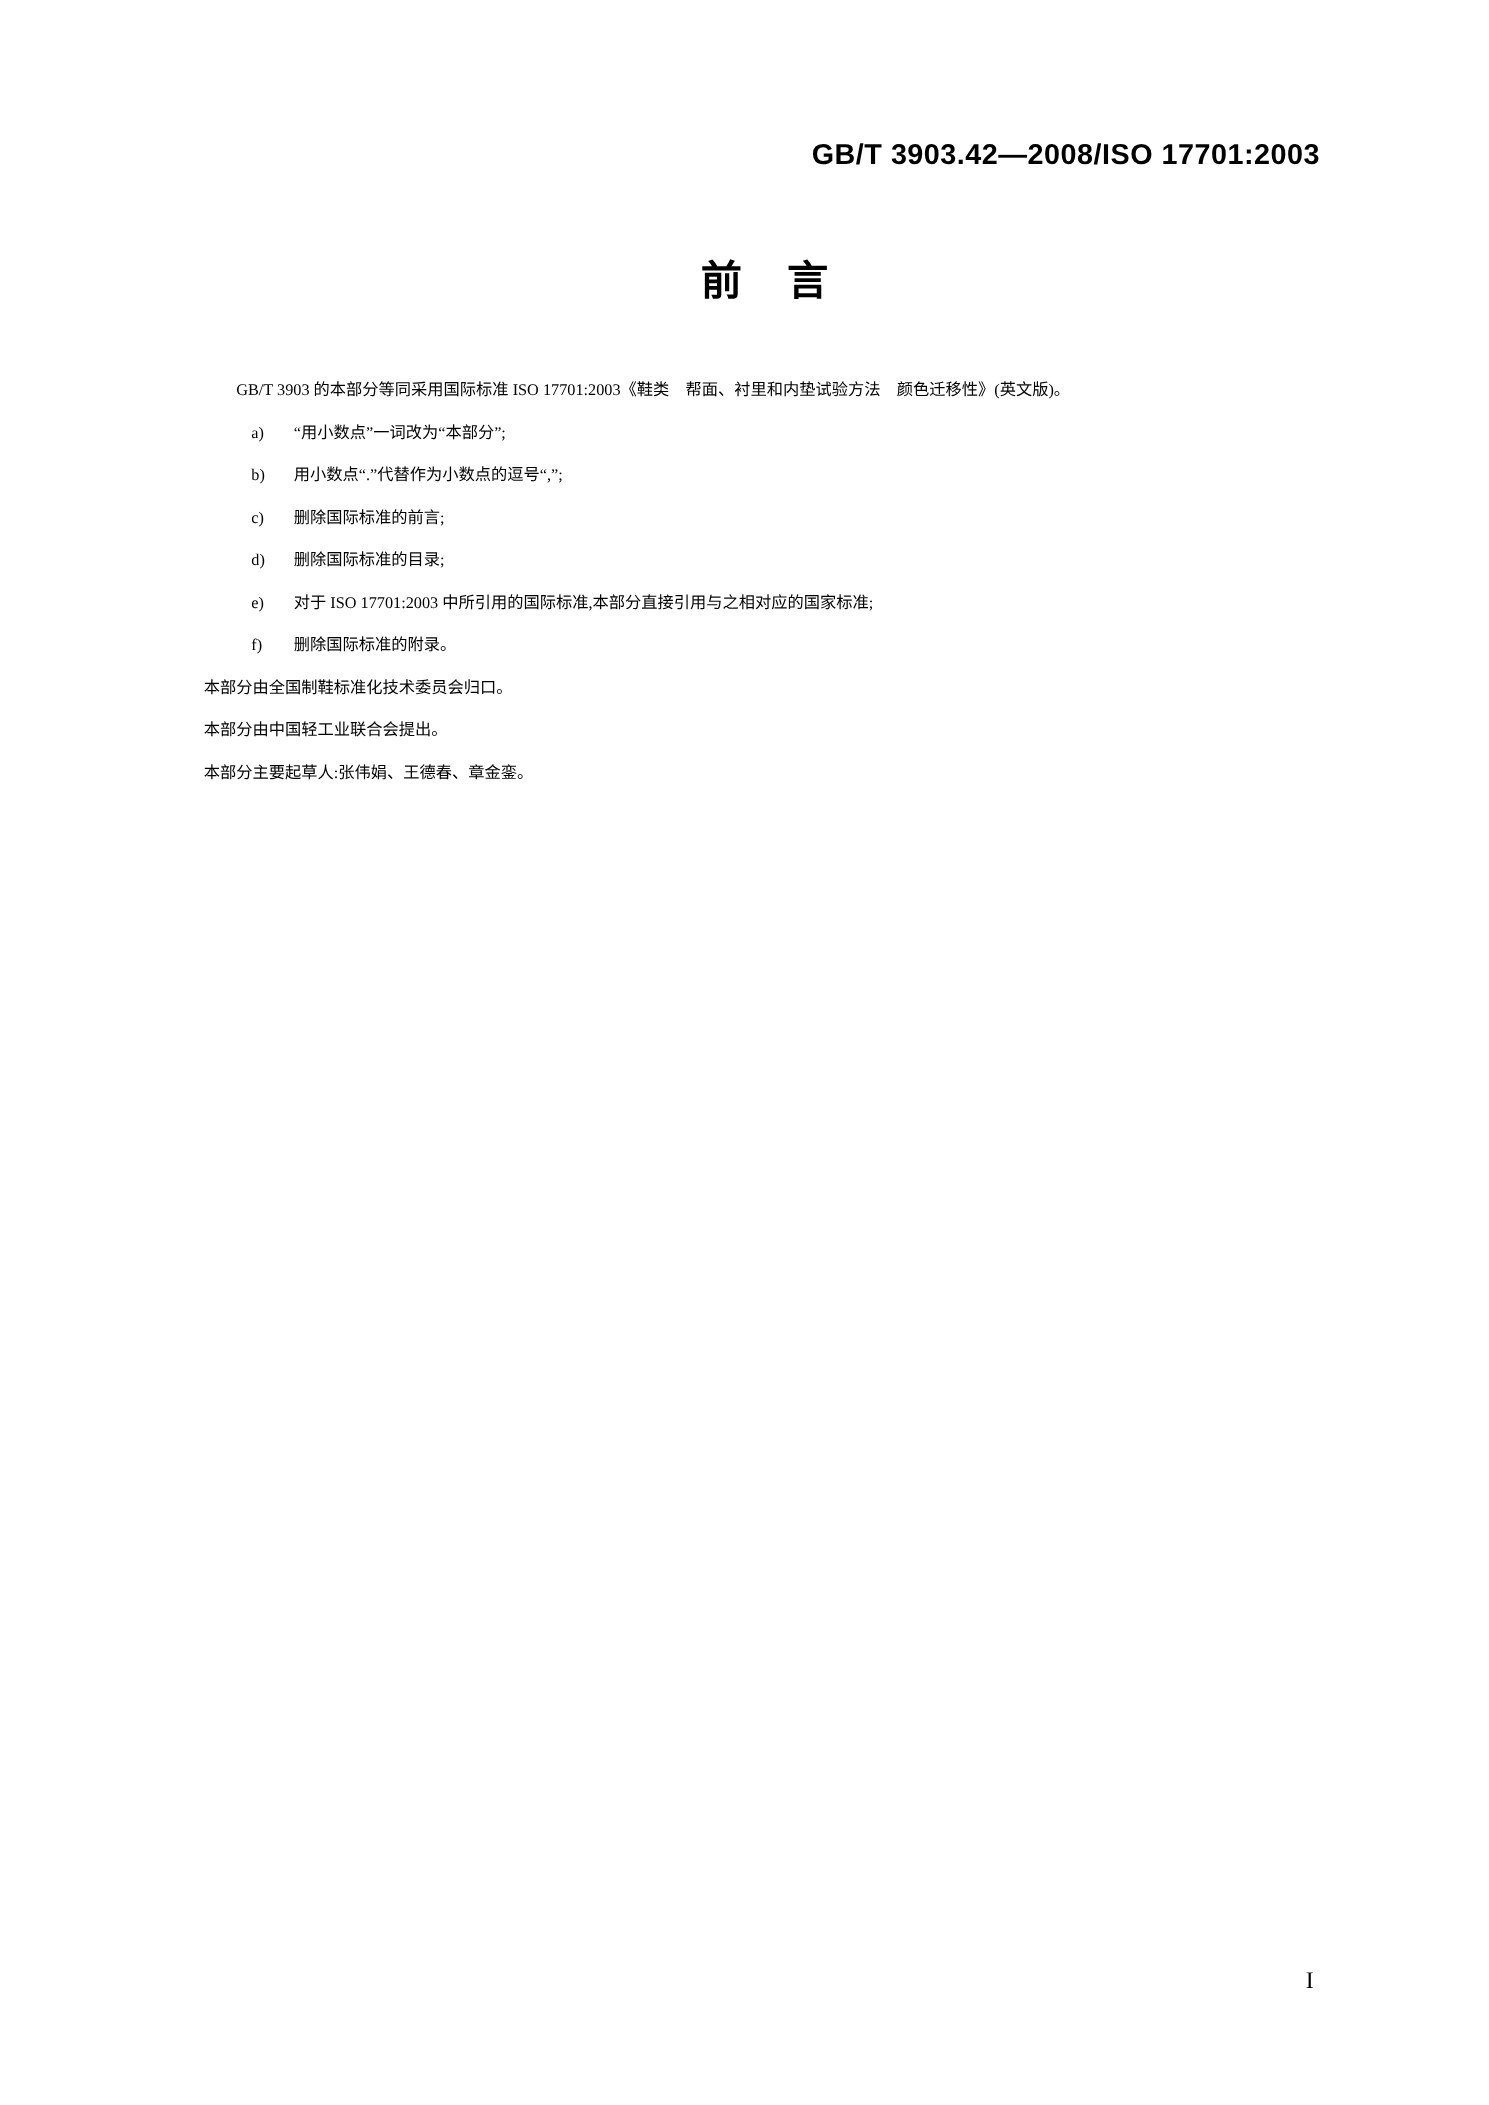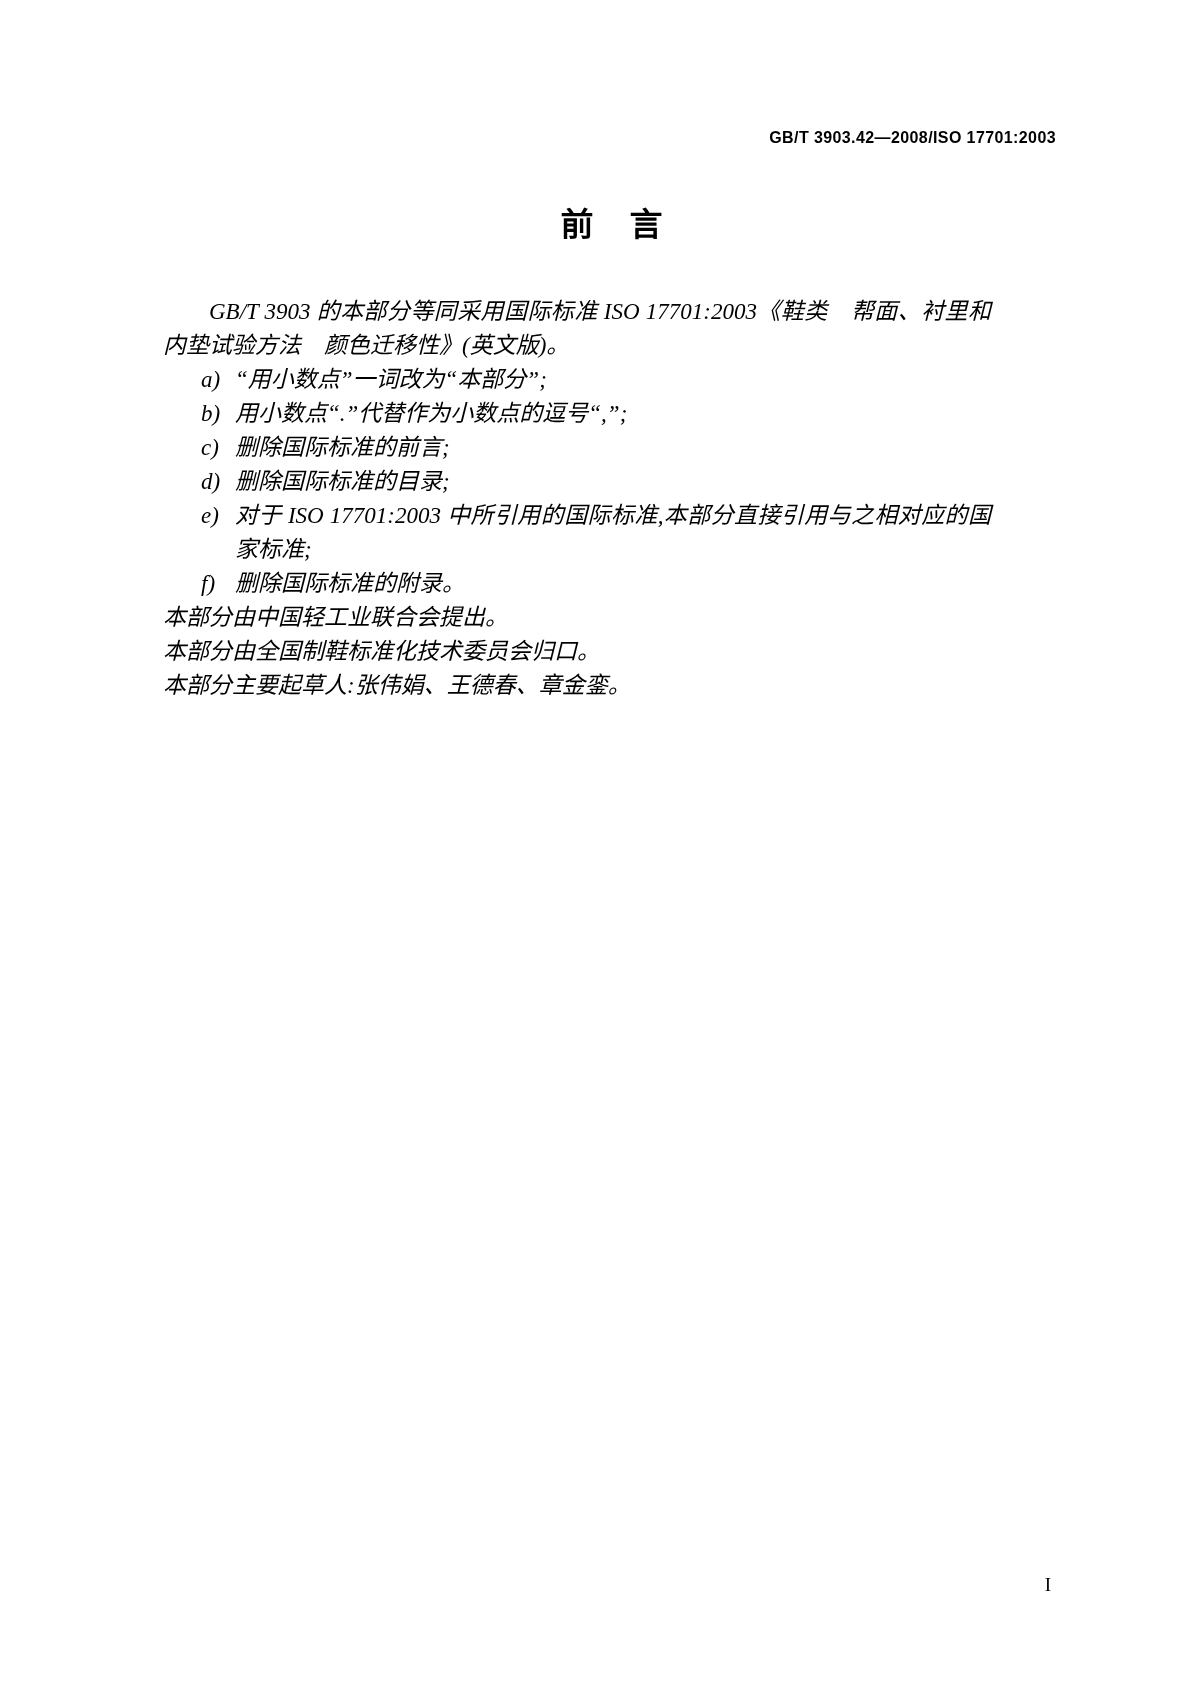--- a/index.html
+++ b/index.html
@@ -17,25 +17,24 @@
     color: #000000;
     overflow: hidden;
   }
 
   
   .doc-header {
     position: absolute;
     top: 110px;
     right: 135px;
     font-family: "Liberation Sans", "DejaVu Sans", sans-serif;
-    font-size: 16px;
+    font-size: 23px;
     font-weight: bold;
     letter-spacing: 0.4px;
     white-space: nowrap;
-    margin-top: 19px;
   }
 
   
   .doc-title {
     position: absolute;
     top: 198px;
     left: 16px;
     width: 1191px;
     text-align: center;
     font-family: "DejaVu Sans", "Liberation Sans", sans-serif;
@@ -44,25 +43,24 @@
     letter-spacing: 36px;
     text-indent: 36px;
   }
 
   
   .body {
     position: absolute;
     top: 295px;
     left: 163px;
     width: 828px;
-    font-size: 23px;
+    font-size: 13px;
     line-height: 34px;
     text-align: justify;
     text-justify: inter-ideograph;
-    font-style: italic;
   }
 
   .para {
     margin: 0;
     text-indent: 2em;
   }
   .para.flush {
     text-indent: 0;
   }
 
@@ -133,23 +131,23 @@
       <li class="list-item">
         <span class="list-marker">e)</span>
         <span class="list-text">对于 ISO 17701:2003 中所引用的国际标准,本部分直接引用与之相对应的国家标准;</span>
       </li>
       <li class="list-item">
         <span class="list-marker">f)</span>
         <span class="list-text">删除国际标准的附录。</span>
       </li>
     </ul>
 
+    <p class="para flush">本部分由全国制鞋标准化技术委员会归口。</p>
+
     <p class="para flush">本部分由中国轻工业联合会提出。</p>
-
-    <p class="para flush">本部分由全国制鞋标准化技术委员会归口。</p>
 
 
     <p class="para flush">本部分主要起草人:张伟娟、王德春、章金銮。</p>
 
   </div>
 
   <div class="page-number">I</div>
 
 </div>
 

